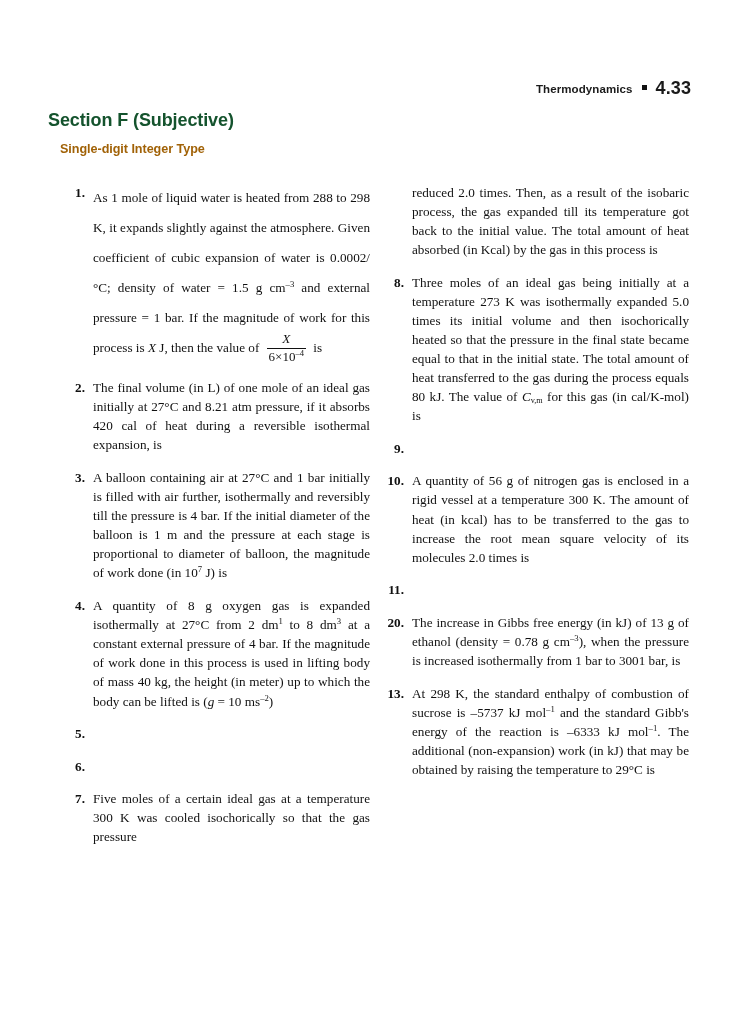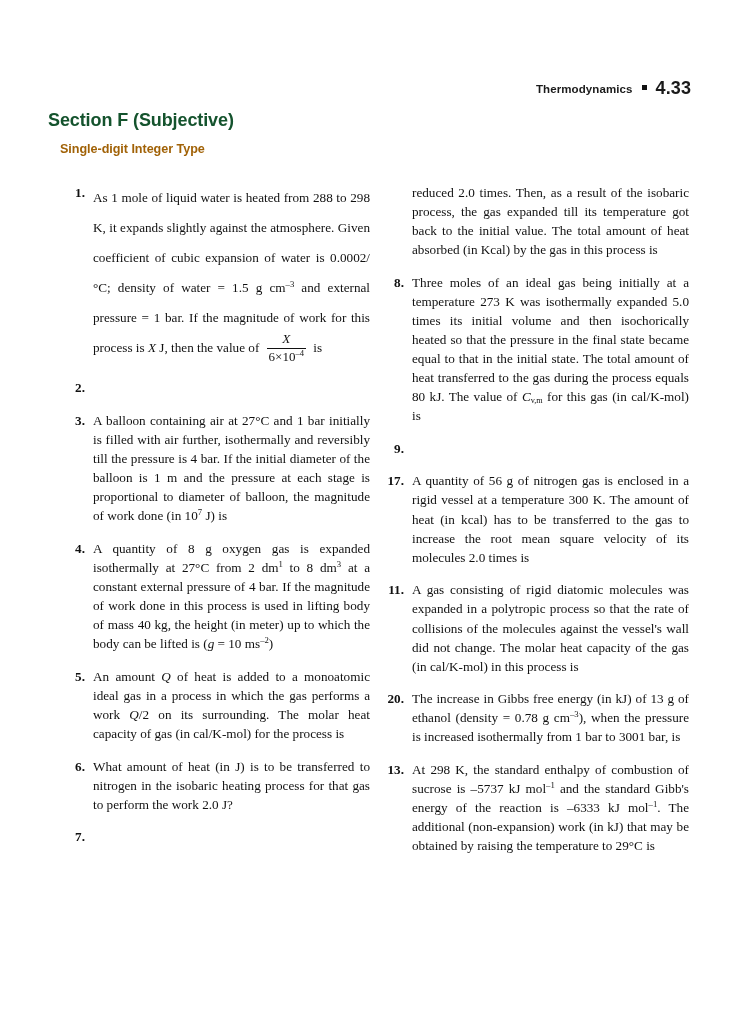--- a/index.html
+++ b/index.html
@@ -189,77 +189,74 @@
           <span>As 1 mole of liquid water is heated from 288 to 298 K, it expands slightly against the atmosphere. Given coefficient of cubic expansion of water is 0.0002/°C; density of water = 1.5 g cm</span><sup>–3</sup><span> and external pressure = 1 bar. If the magnitude of work for this process is </span><i>X</i><span> J, then the value of </span><span class="frac">
               <span class="num">X</span>
               <span class="bar"></span>
               <span class="den"><span>6×10</span><sup>–4</sup></span>
             </span><span> is</span>
         </div>
       </div>
 
       <div class="q">
         <div class="q-num">2.</div>
+        <div class="q-body last-line-left">The final volume (in L) of one mole of an ideal gas initially at 27°C and 8.21 atm pressure, if it absorbs 420 cal of heat during a reversible isothermal expansion, is</div>
       </div>
 
       <div class="q">
         <div class="q-num">3.</div>
         <div class="q-body last-line-left">
           <span>A balloon containing air at 27°C and 1 bar initially is filled with air further, isothermally and reversibly till the pressure is 4 bar. If the initial diameter of the balloon is 1 m and the pressure at each stage is proportional to diameter of balloon, the magnitude of work done (in 10</span><sup>7</sup><span> J) is</span>
         </div>
       </div>
 
       <div class="q">
         <div class="q-num">4.</div>
         <div class="q-body last-line-left">
           <span>A quantity of 8 g oxygen gas is expanded isothermally at 27°C from 2 dm</span><sup>1</sup><span> to 8 dm</span><sup>3</sup><span> at a constant external pressure of 4 bar. If the magnitude of work done in this process is used in lifting body of mass 40 kg, the height (in meter) up to which the body can be lifted is (</span><i>g</i><span class="nowrap"> = 10 ms</span><sup>–2</sup><span>)</span>
         </div>
       </div>
 
       <div class="q">
         <div class="q-num">5.</div>
-        <div class="q-body last-line-left">
-          <span>An amount </span><i>Q</i><span> of heat is added to a monoatomic ideal gas in a process in which the gas performs a work </span><i>Q</i><span>/2 on its surrounding. The molar heat capacity of gas (in cal/K-mol) for the process is</span>
-        </div>
       </div>
 
       <div class="q">
         <div class="q-num">6.</div>
-        <div class="q-body last-line-left">What amount of heat (in J) is to be transferred to nitrogen in the isobaric heating process for that gas to perform the work 2.0 J?</div>
       </div>
 
       <div class="q">
         <div class="q-num">7.</div>
+        <div class="q-body">Five moles of a certain ideal gas at a temperature 300 K was cooled isochorically so that the gas pressure</div>
       </div>
 
     </div>
 
     <div class="col col-right">
 
       <div class="q-cont last-line-left">reduced 2.0 times. Then, as a result of the isobaric process, the gas expanded till its temperature got back to the initial value. The total amount of heat absorbed (in Kcal) by the gas in this process is</div>
 
       <div class="q">
         <div class="q-num">8.</div>
         <div class="q-body last-line-left">
           <span>Three moles of an ideal gas being initially at a temperature 273 K was isothermally expanded 5.0 times its initial volume and then isochorically heated so that the pressure in the final state became equal to that in the initial state. The total amount of heat transferred to the gas during the process equals 80 kJ. The value of </span><i>C</i><sub>v,m</sub><span> for this gas (in cal/K-mol) is</span>
         </div>
       </div>
 
       <div class="q">
         <div class="q-num">9.</div>
       </div>
 
       <div class="q">
-        <div class="q-num">17.</div>
+        <div class="q-num">10.</div>
         <div class="q-body last-line-left">A quantity of 56 g of nitrogen gas is enclosed in a rigid vessel at a temperature 300 K. The amount of heat (in kcal) has to be transferred to the gas to increase the root mean square velocity of its molecules 2.0 times is</div>
       </div>
 
       <div class="q">
         <div class="q-num">11.</div>
-        <div class="q-body last-line-left">A gas consisting of rigid diatomic molecules was expanded in a polytropic process so that the rate of collisions of the molecules against the vessel's wall did not change. The molar heat capacity of the gas (in cal/K-mol) in this process is</div>
       </div>
 
       <div class="q">
         <div class="q-num">20.</div>
         <div class="q-body last-line-left">
           <span>The increase in Gibbs free energy (in kJ) of 13 g of ethanol (density = 0.78 g cm</span><sup>–3</sup><span>), when the pressure is increased isothermally from 1 bar to 3001 bar, is</span>
         </div>
       </div>
 
       <div class="q">

